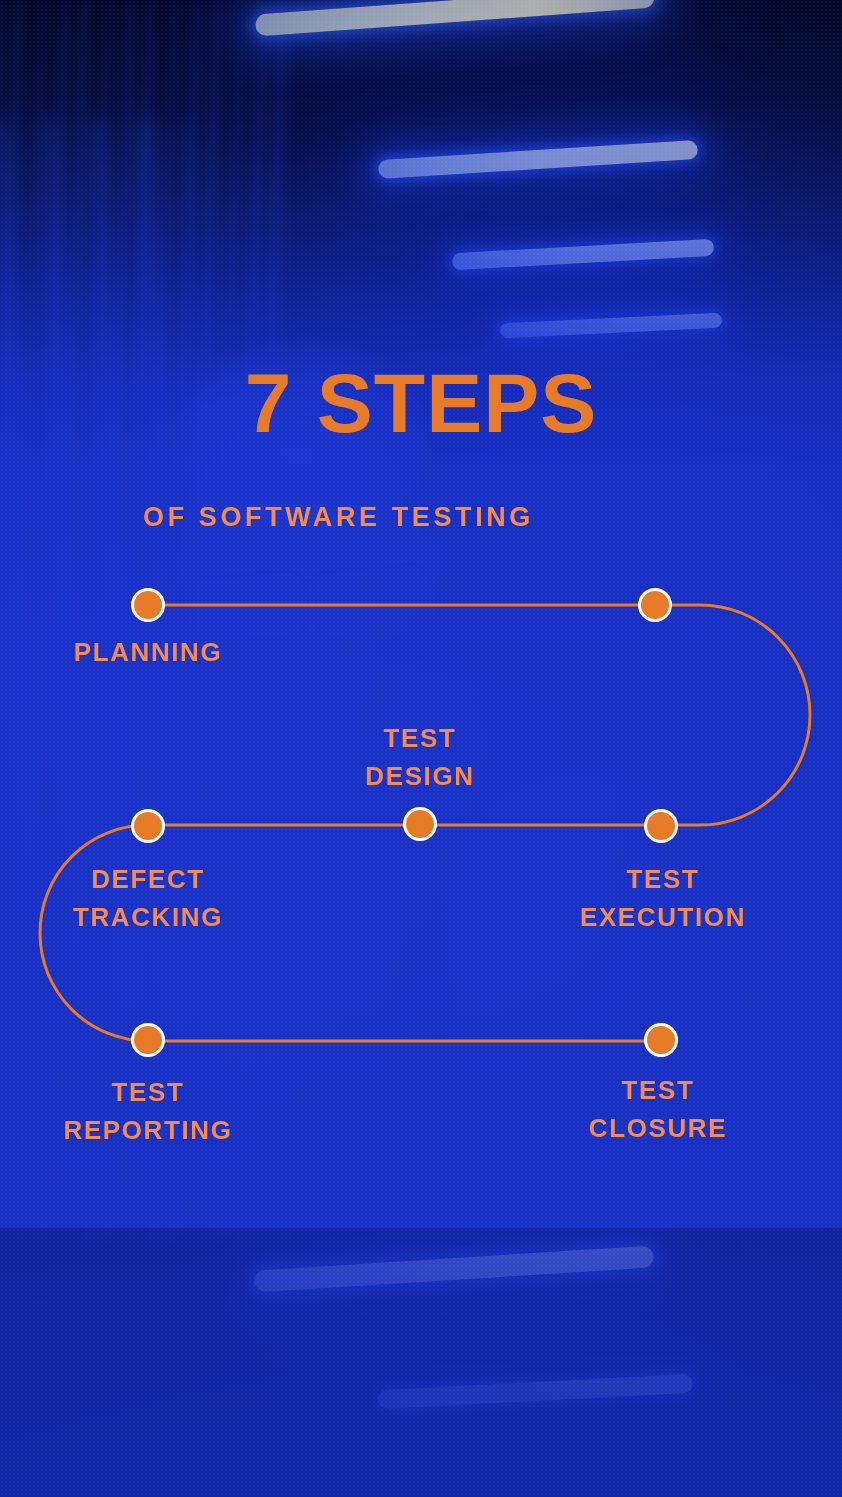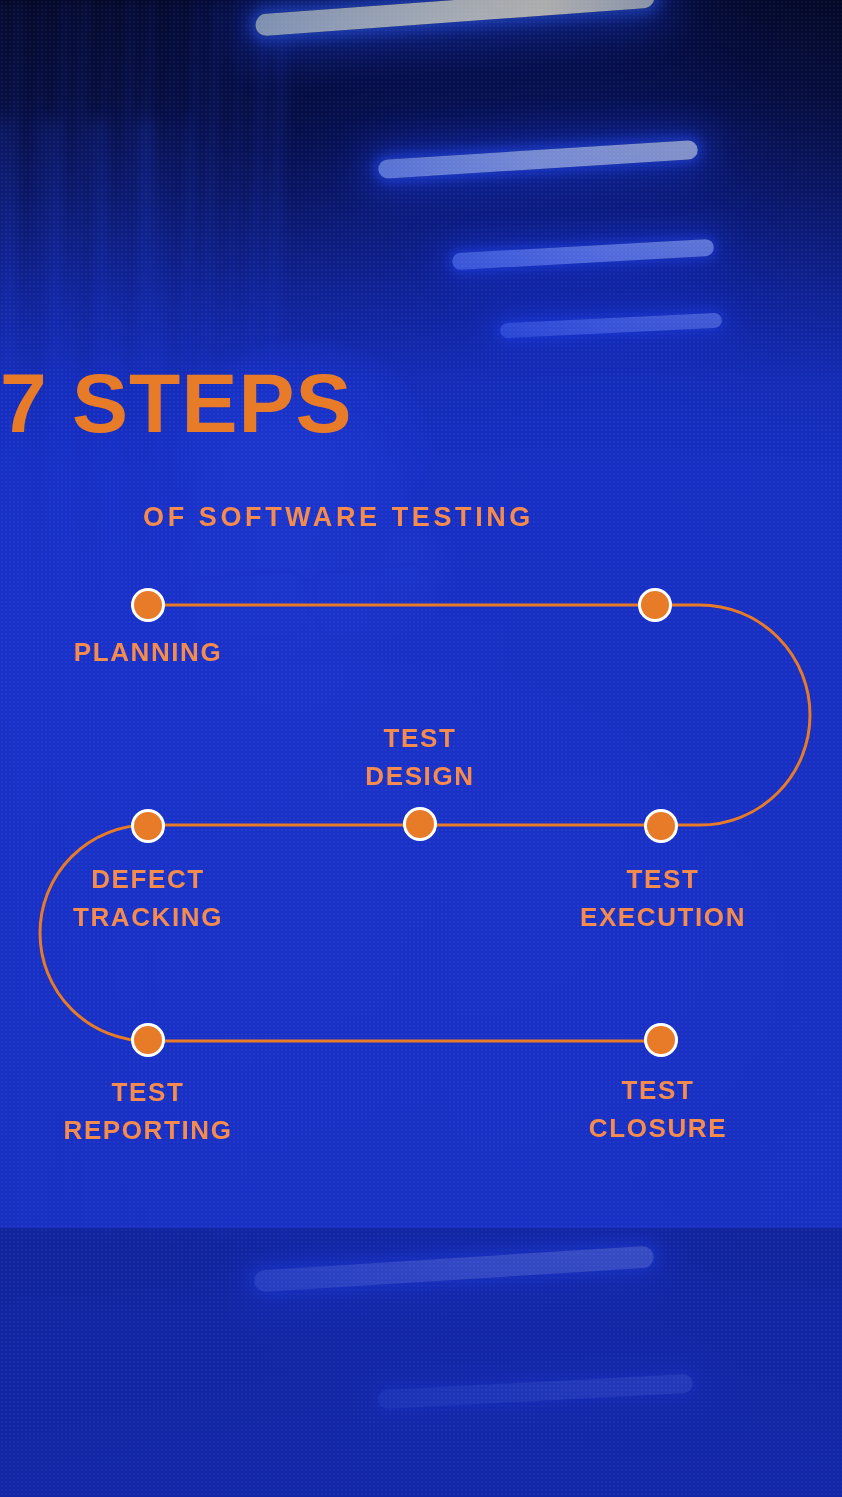--- a/index.html
+++ b/index.html
@@ -238,21 +238,21 @@
   .content {
     position: absolute;
     inset: 0;
   }
 
   .title {
     position: absolute;
     top: 361px;
     left: 0;
     width: 842px;
-    text-align: left;
+    text-align: center;
     font-size: 84px;
     font-weight: 700;
     color: #E87B28;
     letter-spacing: 1px;
     line-height: 1;
   }
   .subtitle {
     position: absolute;
     top: 502px;
     left: 0;

